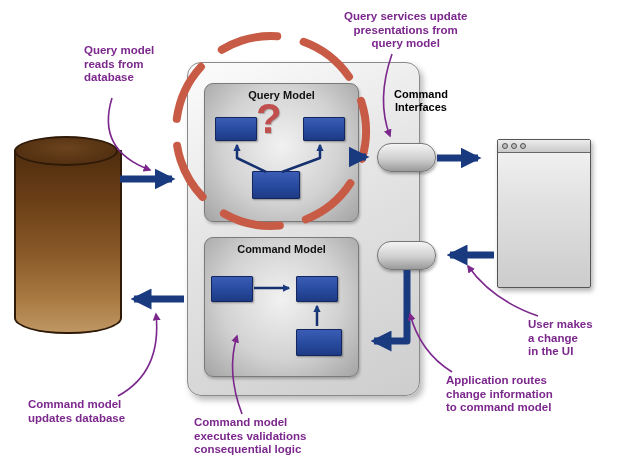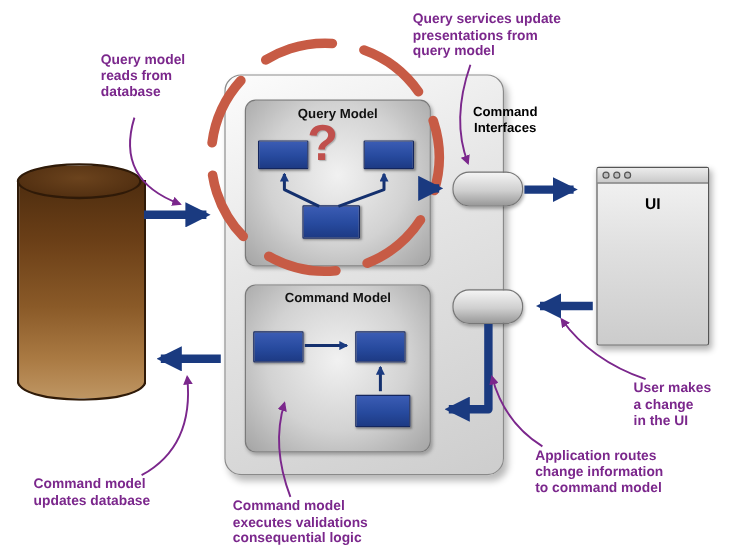--- a/index.html
+++ b/index.html
@@ -76,21 +76,21 @@
   .ui-label{
     position:absolute;top:22px;left:0;width:100%;text-align:center;
     font-size:13px;font-weight:bold;color:#000;
   }
   
   .annotation{
     z-index:6;font-size:11.5px;font-weight:bold;color:#7B278C;
     white-space:pre-line;line-height:1.18;
   }
   .an-query-reads{left:84px;top:44px;}
-  .an-query-services{left:344px;top:10px;}
+  .an-query-services{left:344px;top:10px;text-align:center;}
   .an-user-change{left:528px;top:318px;}
   .an-app-routes{left:446px;top:374px;}
   .an-cmd-executes{left:194px;top:416px;}
   .an-cmd-updates{left:28px;top:398px;}
   
   .overlay{position:absolute;left:0;top:0;width:624px;height:463px;z-index:8;pointer-events:none;}
 </style>
 </head>
 <body>
 
@@ -120,21 +120,20 @@
 Interfaces</div>
   <div class="abs capsule cap-top"></div>
   <div class="abs capsule cap-bottom"></div>
 
   <div class="abs ui-win">
     <div class="ui-titlebar">
       <span class="ui-dot"></span>
       <span class="ui-dot"></span>
       <span class="ui-dot"></span>
     </div>
-    <div class="ui-label">UI</div>
   </div>
 
   <div class="abs annotation an-query-reads">Query model
 reads from
 database</div>
   <div class="abs annotation an-query-services">Query services update
 presentations from
 query model</div>
   <div class="abs annotation an-user-change">User makes
 a change

